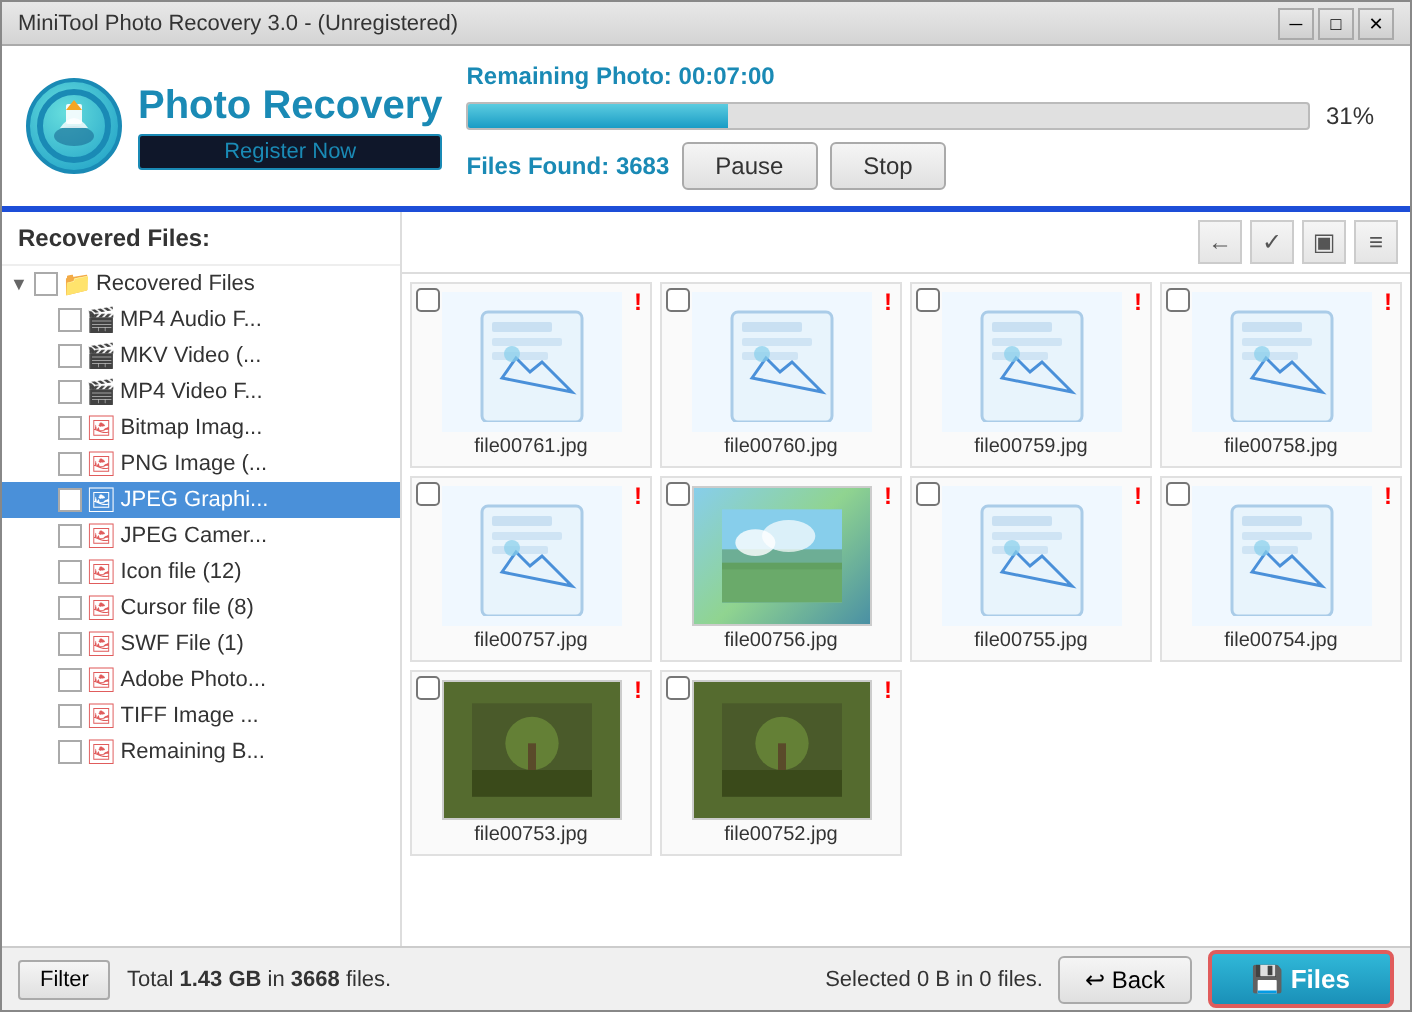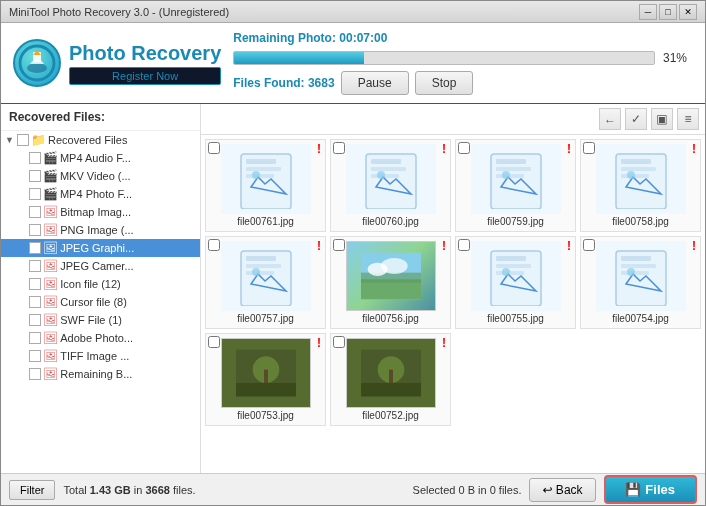--- a/index.html
+++ b/index.html
@@ -41,21 +41,21 @@
       display: flex;
       flex-direction: column;
     }
 
     
     .header {
       background: white;
       padding: 8px 12px;
       display: flex;
       align-items: center;
-      border-bottom: 1px solid #1d4ed8;
+      border-bottom: 3px solid #1d4ed8;
       gap: 12px;
     }
     .logo-area {
       display: flex;
       align-items: center;
       gap: 8px;
       min-width: 180px;
     }
     .logo-circle {
       width: 48px; height: 48px;
@@ -401,21 +401,21 @@
           <div class="tree-item child">
             <span class="expand-arrow"> </span>
             <span class="cb"></span>
             <span class="item-icon icon-video">🎬</span>
             <span class="item-label">MKV Video (...</span>
           </div>
           <div class="tree-item child">
             <span class="expand-arrow"> </span>
             <span class="cb"></span>
             <span class="item-icon icon-video">🎬</span>
-            <span class="item-label">MP4 Photo F...</span>
+            <span class="item-label">MP4 Video F...</span>
           </div>
           <div class="tree-item child">
             <span class="expand-arrow"> </span>
             <span class="cb"></span>
             <span class="item-icon icon-image">🖼</span>
             <span class="item-label">Bitmap Imag...</span>
           </div>
           <div class="tree-item child">
             <span class="expand-arrow"> </span>
             <span class="cb"></span>

